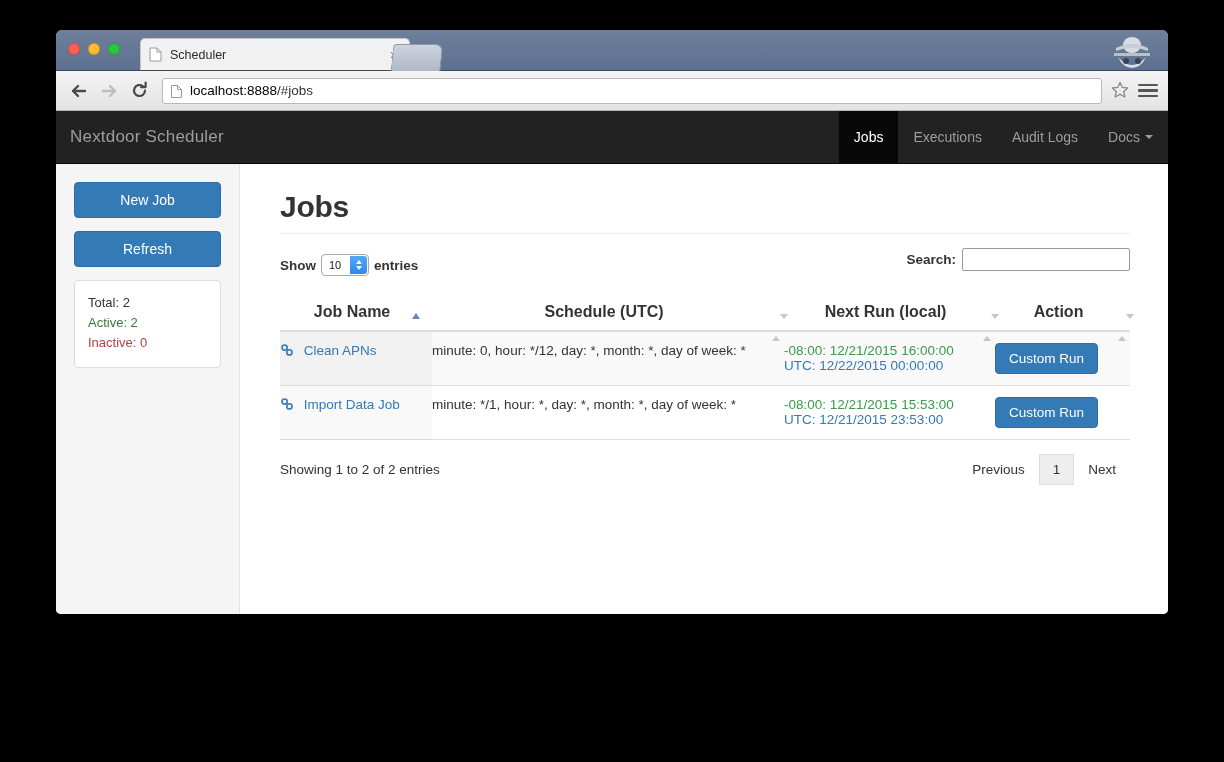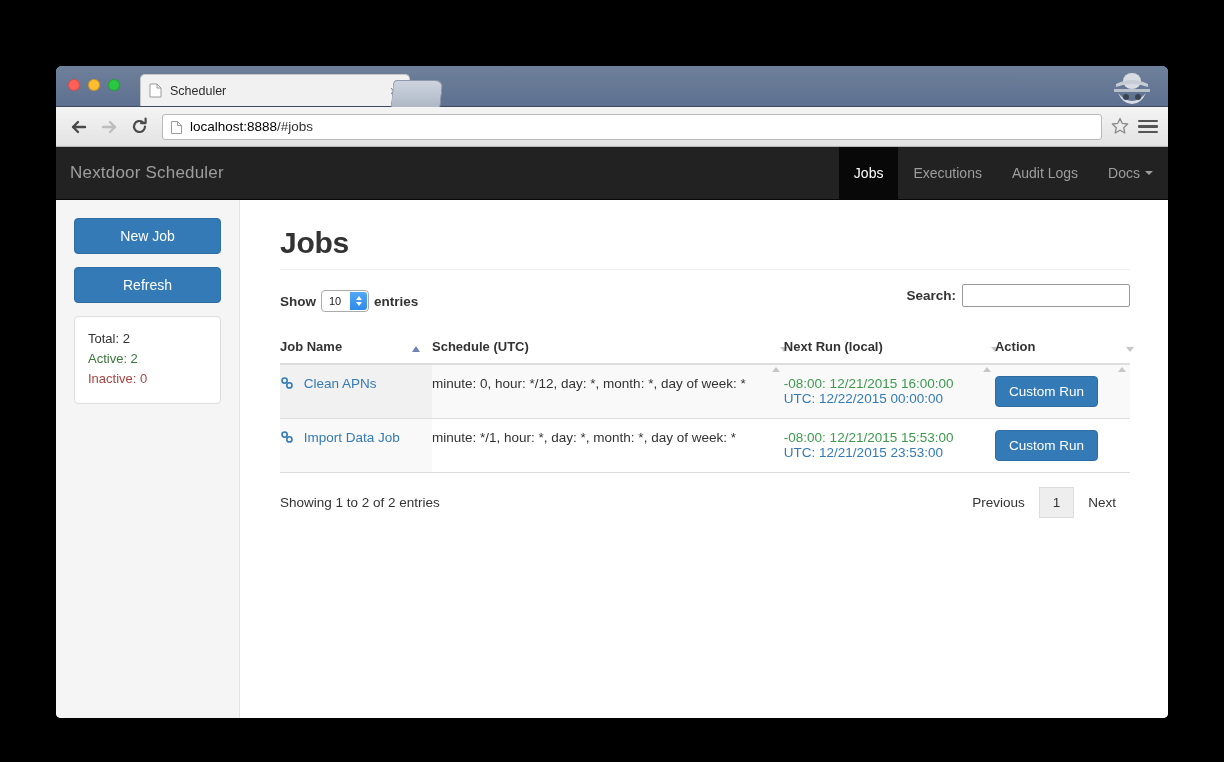--- a/index.html
+++ b/index.html
@@ -7,26 +7,25 @@
     background: #000;
     width: 1224px; height: 762px;
     overflow: hidden;
     font-family: "Liberation Sans", sans-serif;
   }
   .desktop { position: relative; width: 1224px; height: 762px; background: #000; }
 
   
   .browser {
     position: absolute; left: 56px; top: 30px;
-    width: 1112px; height: 652px;
+    width: 1112px; height: 584px;
     border-radius: 6px 6px 5px 5px;
     overflow: hidden;
     background: #7dd3fc;
     box-shadow: 0 0 0 1px rgba(0,0,0,0.35);
-    margin-top: 36px;
   }
   .titlebar {
     position: relative; height: 40px;
     background: linear-gradient(#6e8099, #5d7090);
     border-bottom: 1px solid #3d4a5d;
   }
   .traffic { position: absolute; left: 12px; top: 13px; display: flex; gap: 8px; }
   .light { width: 12px; height: 12px; border-radius: 50%; box-shadow: inset 0 0 0 1px rgba(0,0,0,0.18); }
   .light.red { background: #ff5f57; }
   .light.yellow { background: #febc2e; }
@@ -148,21 +147,21 @@
 
   .search-ctl { position: absolute; right: 0; top: 0; display: flex; align-items: center; }
   .search-label { font-size: 13.5px; font-weight: bold; color: #333; margin-right: 6px; }
   .search-input {
     width: 168px; height: 23px; border: 1px solid #999; background: #fff;
     border-radius: 2px; box-sizing: border-box;
   }
 
   table.jobs { width: 100%; border-collapse: collapse; margin-top: 12px; }
   table.jobs th {
-    text-align: left; font-size: 13px; color: #333; font-weight: bold;
+    text-align: center; font-size: 16px; color: #333; font-weight: bold;
     padding: 9px 8px 9px 0; border-bottom: 2px solid #ddd; position: relative;
     vertical-align: bottom;
   }
   table.jobs th .sorter { position: absolute; right: 12px; bottom: 11px; }
   .sort-both, .sort-asc { display: block; width: 0; height: 0; }
   .sort-both .a { width:0;height:0;border-left:4px solid transparent;border-right:4px solid transparent;border-bottom:5px solid #c7c7c7;margin-bottom:2px; }
   .sort-both .b { width:0;height:0;border-left:4px solid transparent;border-right:4px solid transparent;border-top:5px solid #c7c7c7; }
   .sort-asc { width:0;height:0;border-left:4px solid transparent;border-right:4px solid transparent;border-bottom:6px solid #6d84b4; }
 
   table.jobs td {

